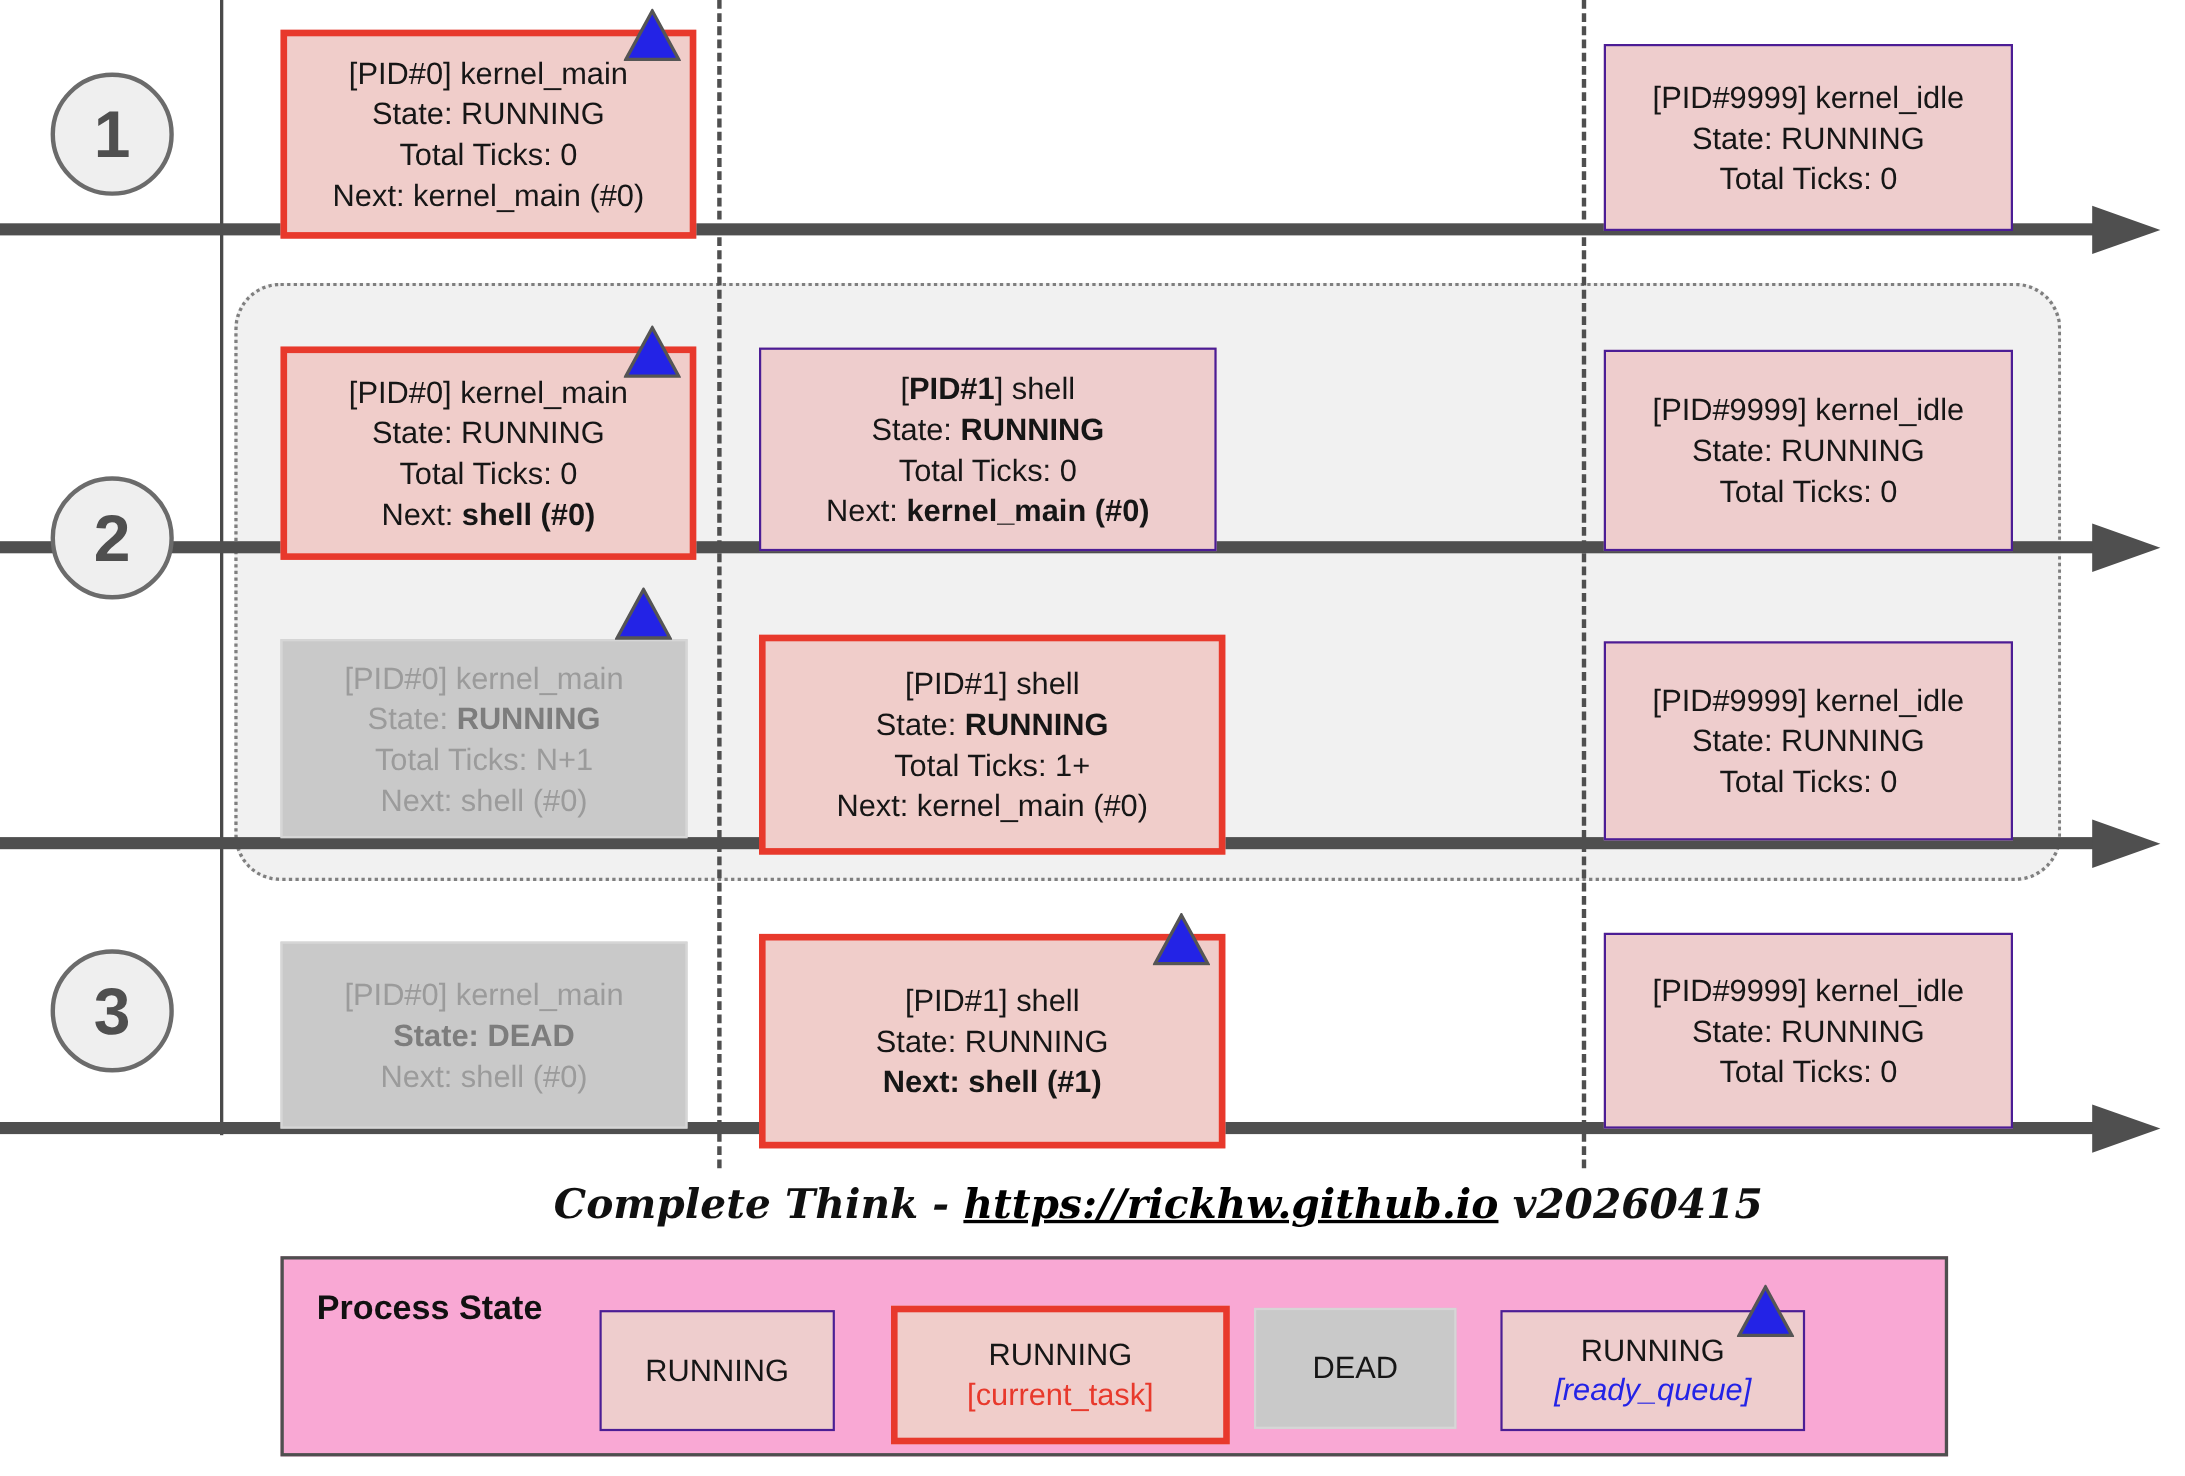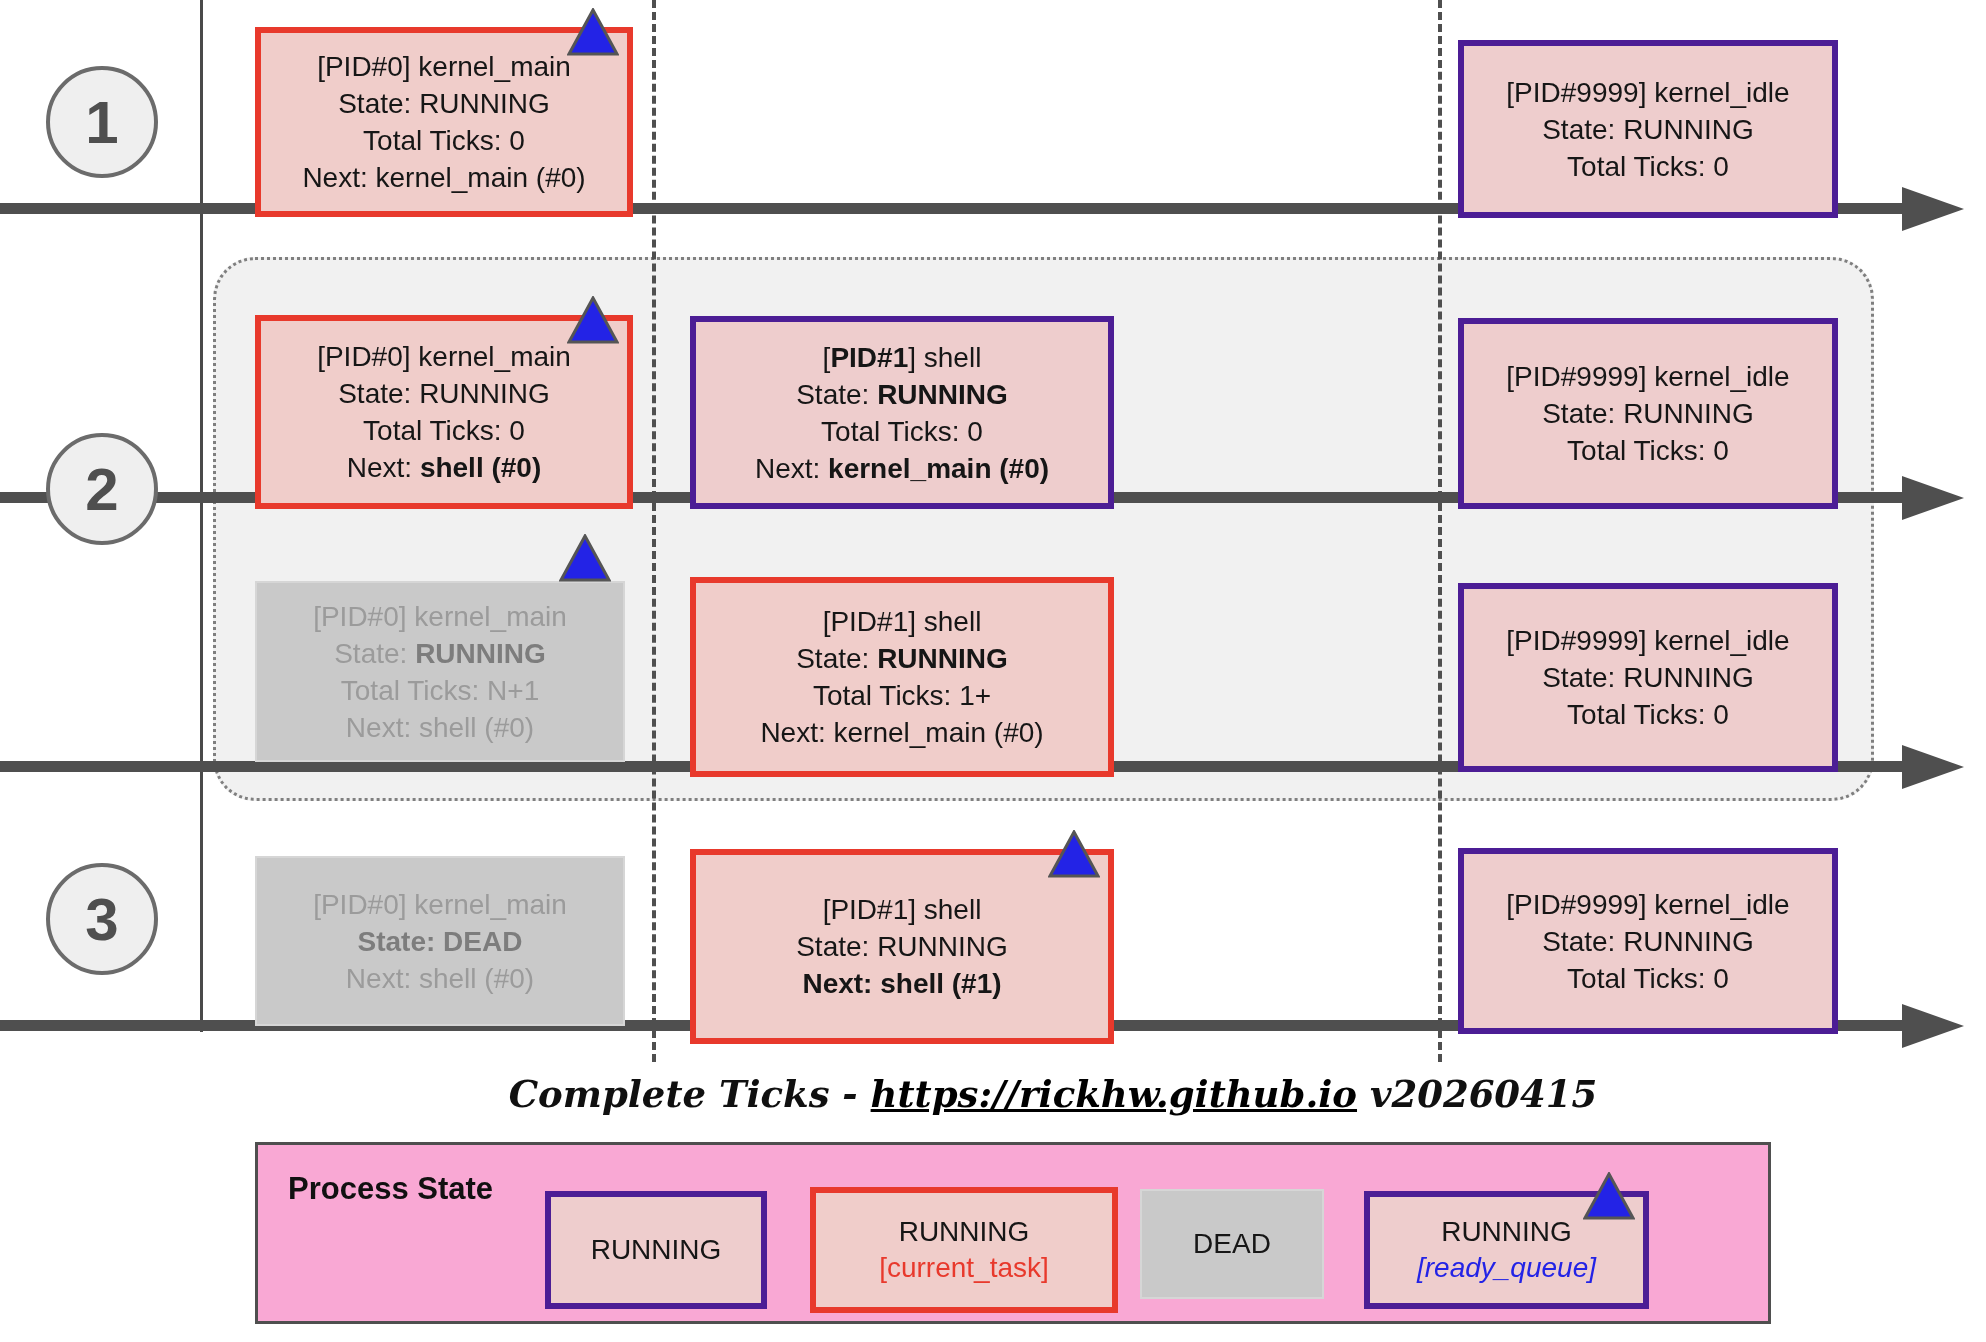--- a/index.html
+++ b/index.html
@@ -26,21 +26,21 @@
     font-size:60px;font-weight:bold;display:flex;align-items:center;justify-content:center;z-index:3;}
   #circle-1{left:46px;top:66px;}
   #circle-2{left:46px;top:433px;}
   #circle-3{left:46px;top:863px;}
   
   #step2-container{position:absolute;left:213px;top:257px;width:1655px;height:538px;
     background:#f1f1f1;border:3px dotted #7f7f7f;border-radius:42px;z-index:0;}
   
   .pbox{position:absolute;z-index:3;display:flex;flex-direction:column;justify-content:center;
     text-align:center;font-size:28px;line-height:37px;color:#161616;}
-  .v-plain{background:#eecdcd;border:6px solid #4c1d95;}
+  .v-plain{background:#eecdcd;border:2px solid #4c1d95;}
   .v-current{background:#f0cdca;border:6px solid #e8392c;}
   .v-gray{background:#c9c9c9;border:2px solid #d6d6d6;color:#9b9b9b;}
   .seg-b{font-weight:bold;}
   .v-gray .seg-b{color:#7d7d7d;}
   .c-red{color:#e8392c;}
   .c-blue{color:#2323e6;font-style:italic;}
   #box-r1-main {left:255px;top:27px; width:366px;height:178px;}
   #box-r1-idle {left:1458px;top:40px; width:368px;height:166px;}
   #box-r2a-main{left:255px;top:315px;width:366px;height:182px;}
   #box-r2a-shell{left:690px;top:316px;width:412px;height:181px;}
@@ -169,21 +169,21 @@
         </svg>
       </div>
       <div class="pbox v-plain" id="box-r3-idle">
         <div class="line"><span>[PID#9999] kernel_idle</span></div>
         <div class="line"><span>State: RUNNING</span></div>
         <div class="line"><span>Total Ticks: 0</span></div>
       </div>
     </div>
 
   <div class="caption">
-    <span>Complete Ticks - </span><a href="#">https://rickhw.github.io</a><span> v20260415</span>
+    <span>Complete Think - </span><a href="#">https://rickhw.github.io</a><span> v20260415</span>
   </div>
 
   <div id="legend">
     <div class="legend-title">Process State</div>
     <div id="legend-items">
         <div class="legend-item pbox-like v-plain legend-swatch" id="legend-item-running">
           <div>RUNNING</div>
         </div>
         <div class="legend-item pbox-like v-current legend-swatch" id="legend-item-current">
           <div>RUNNING</div>

